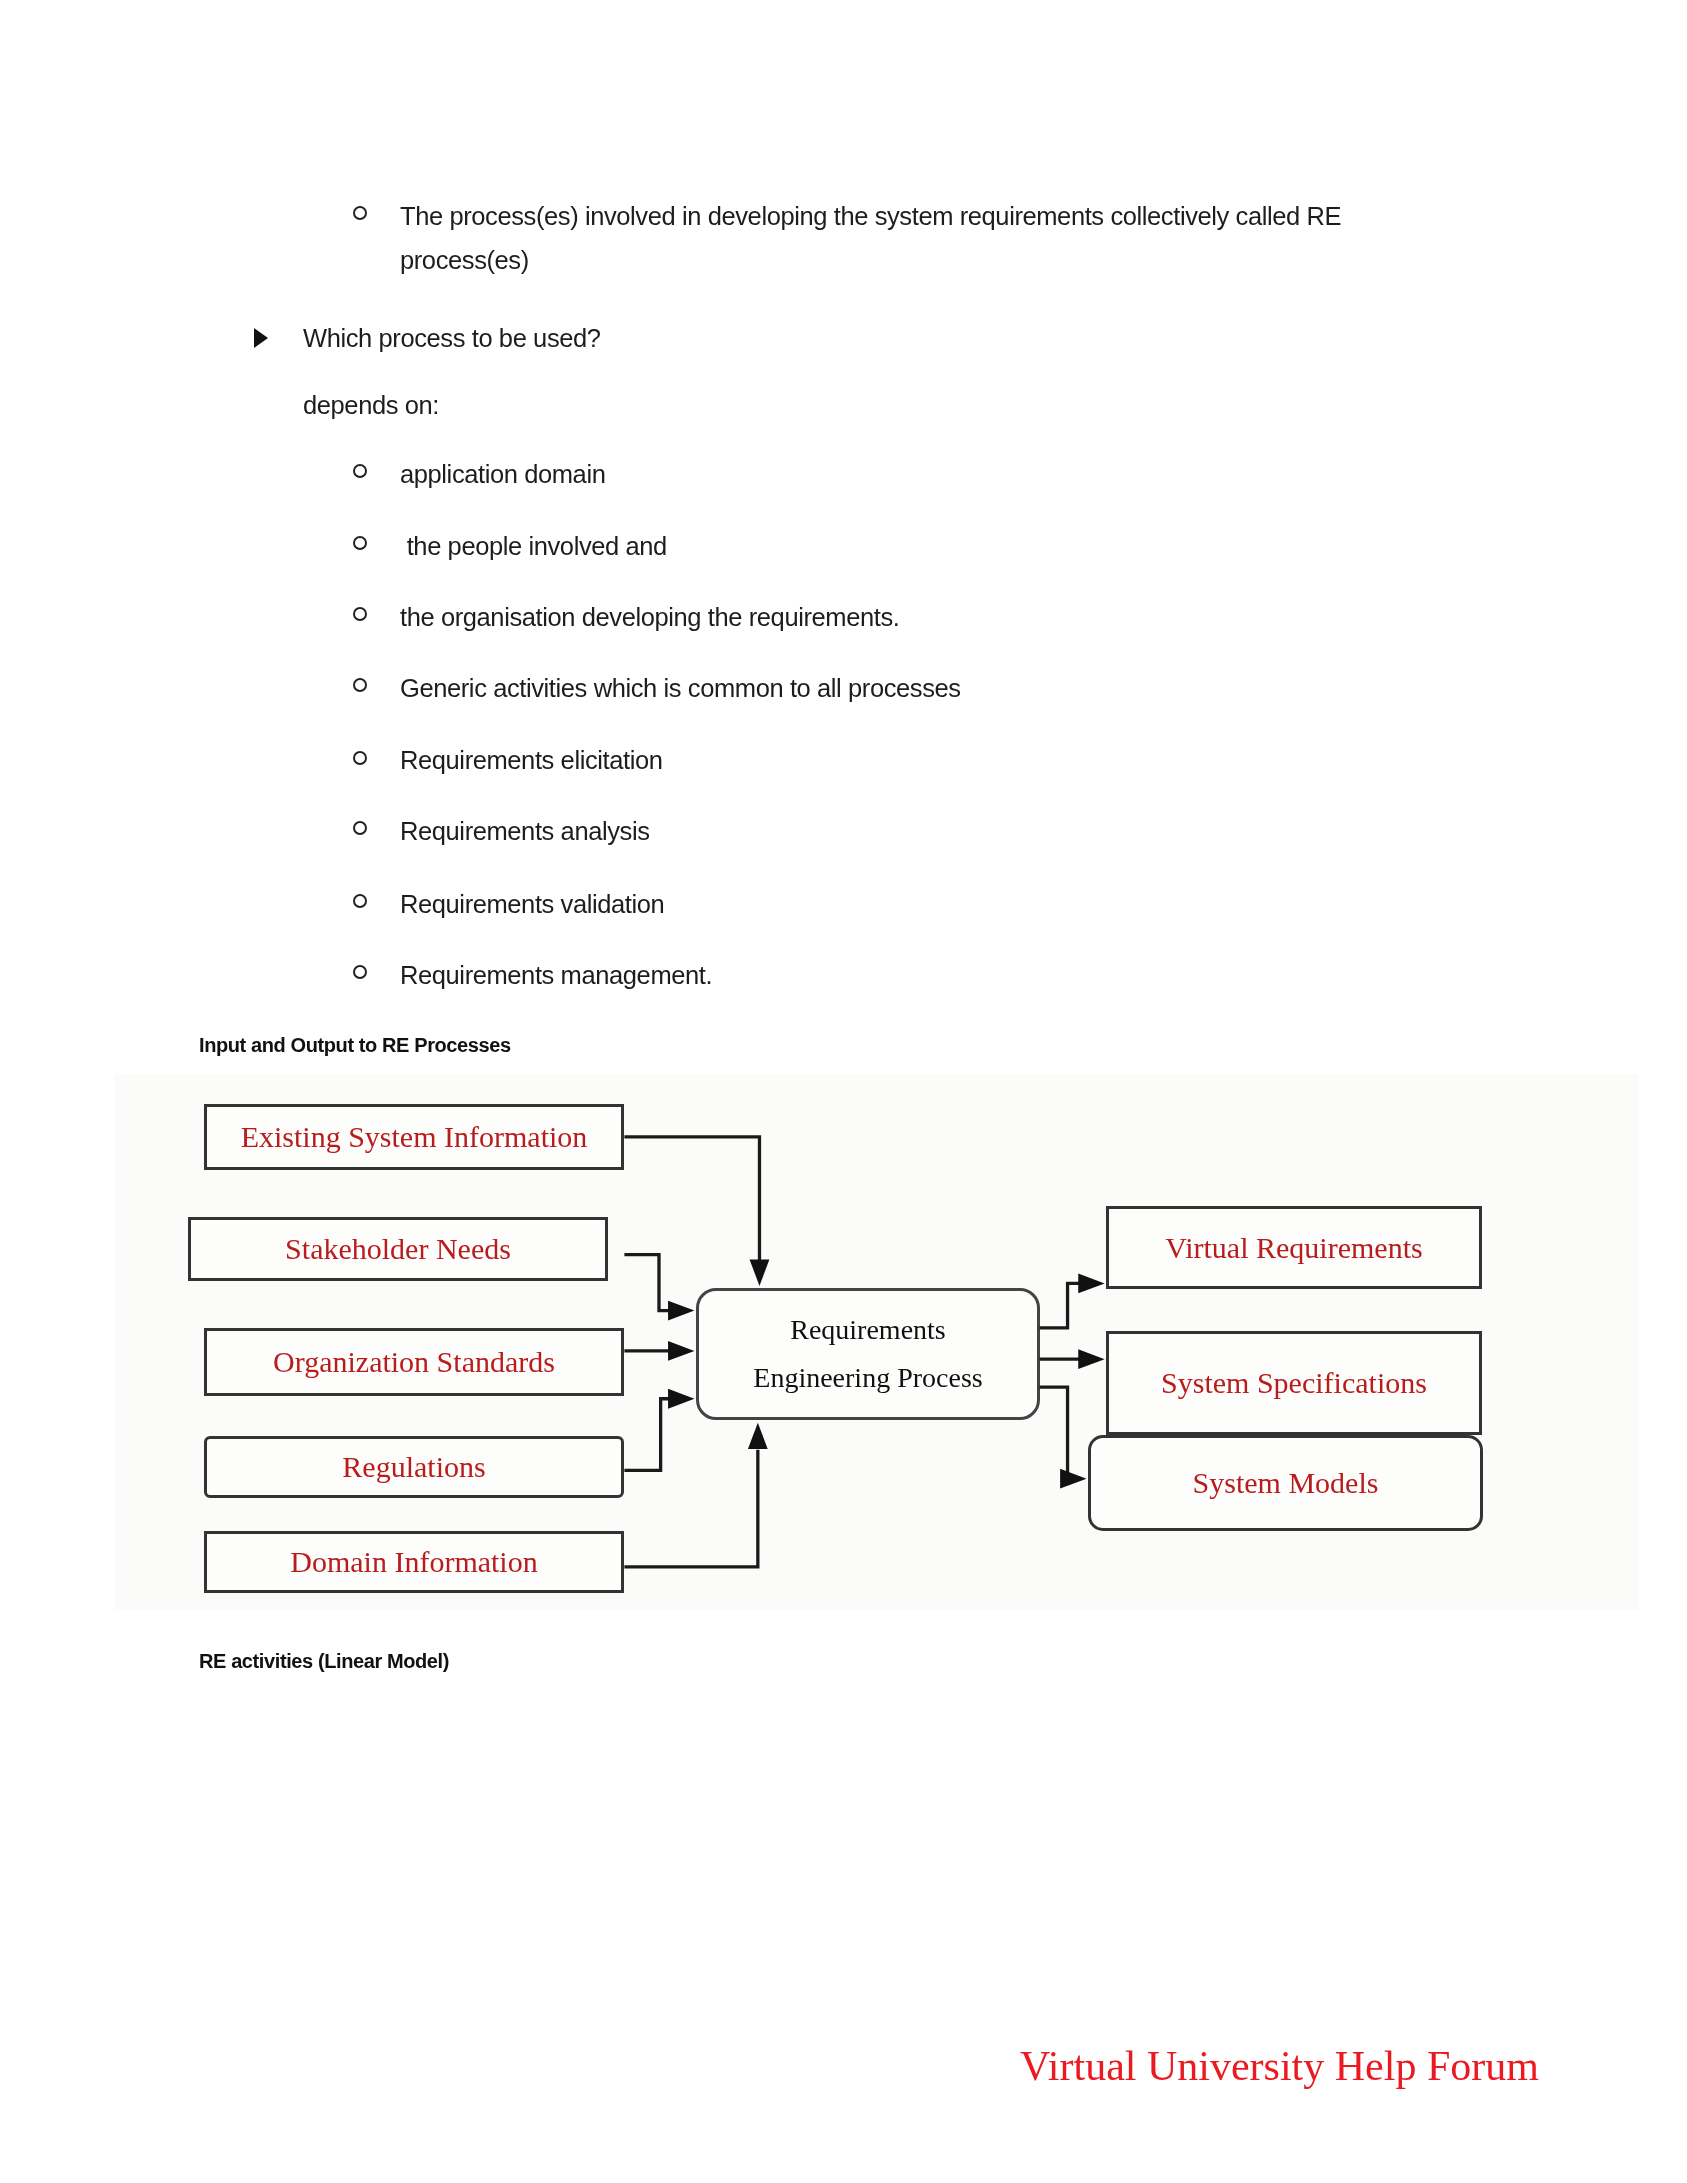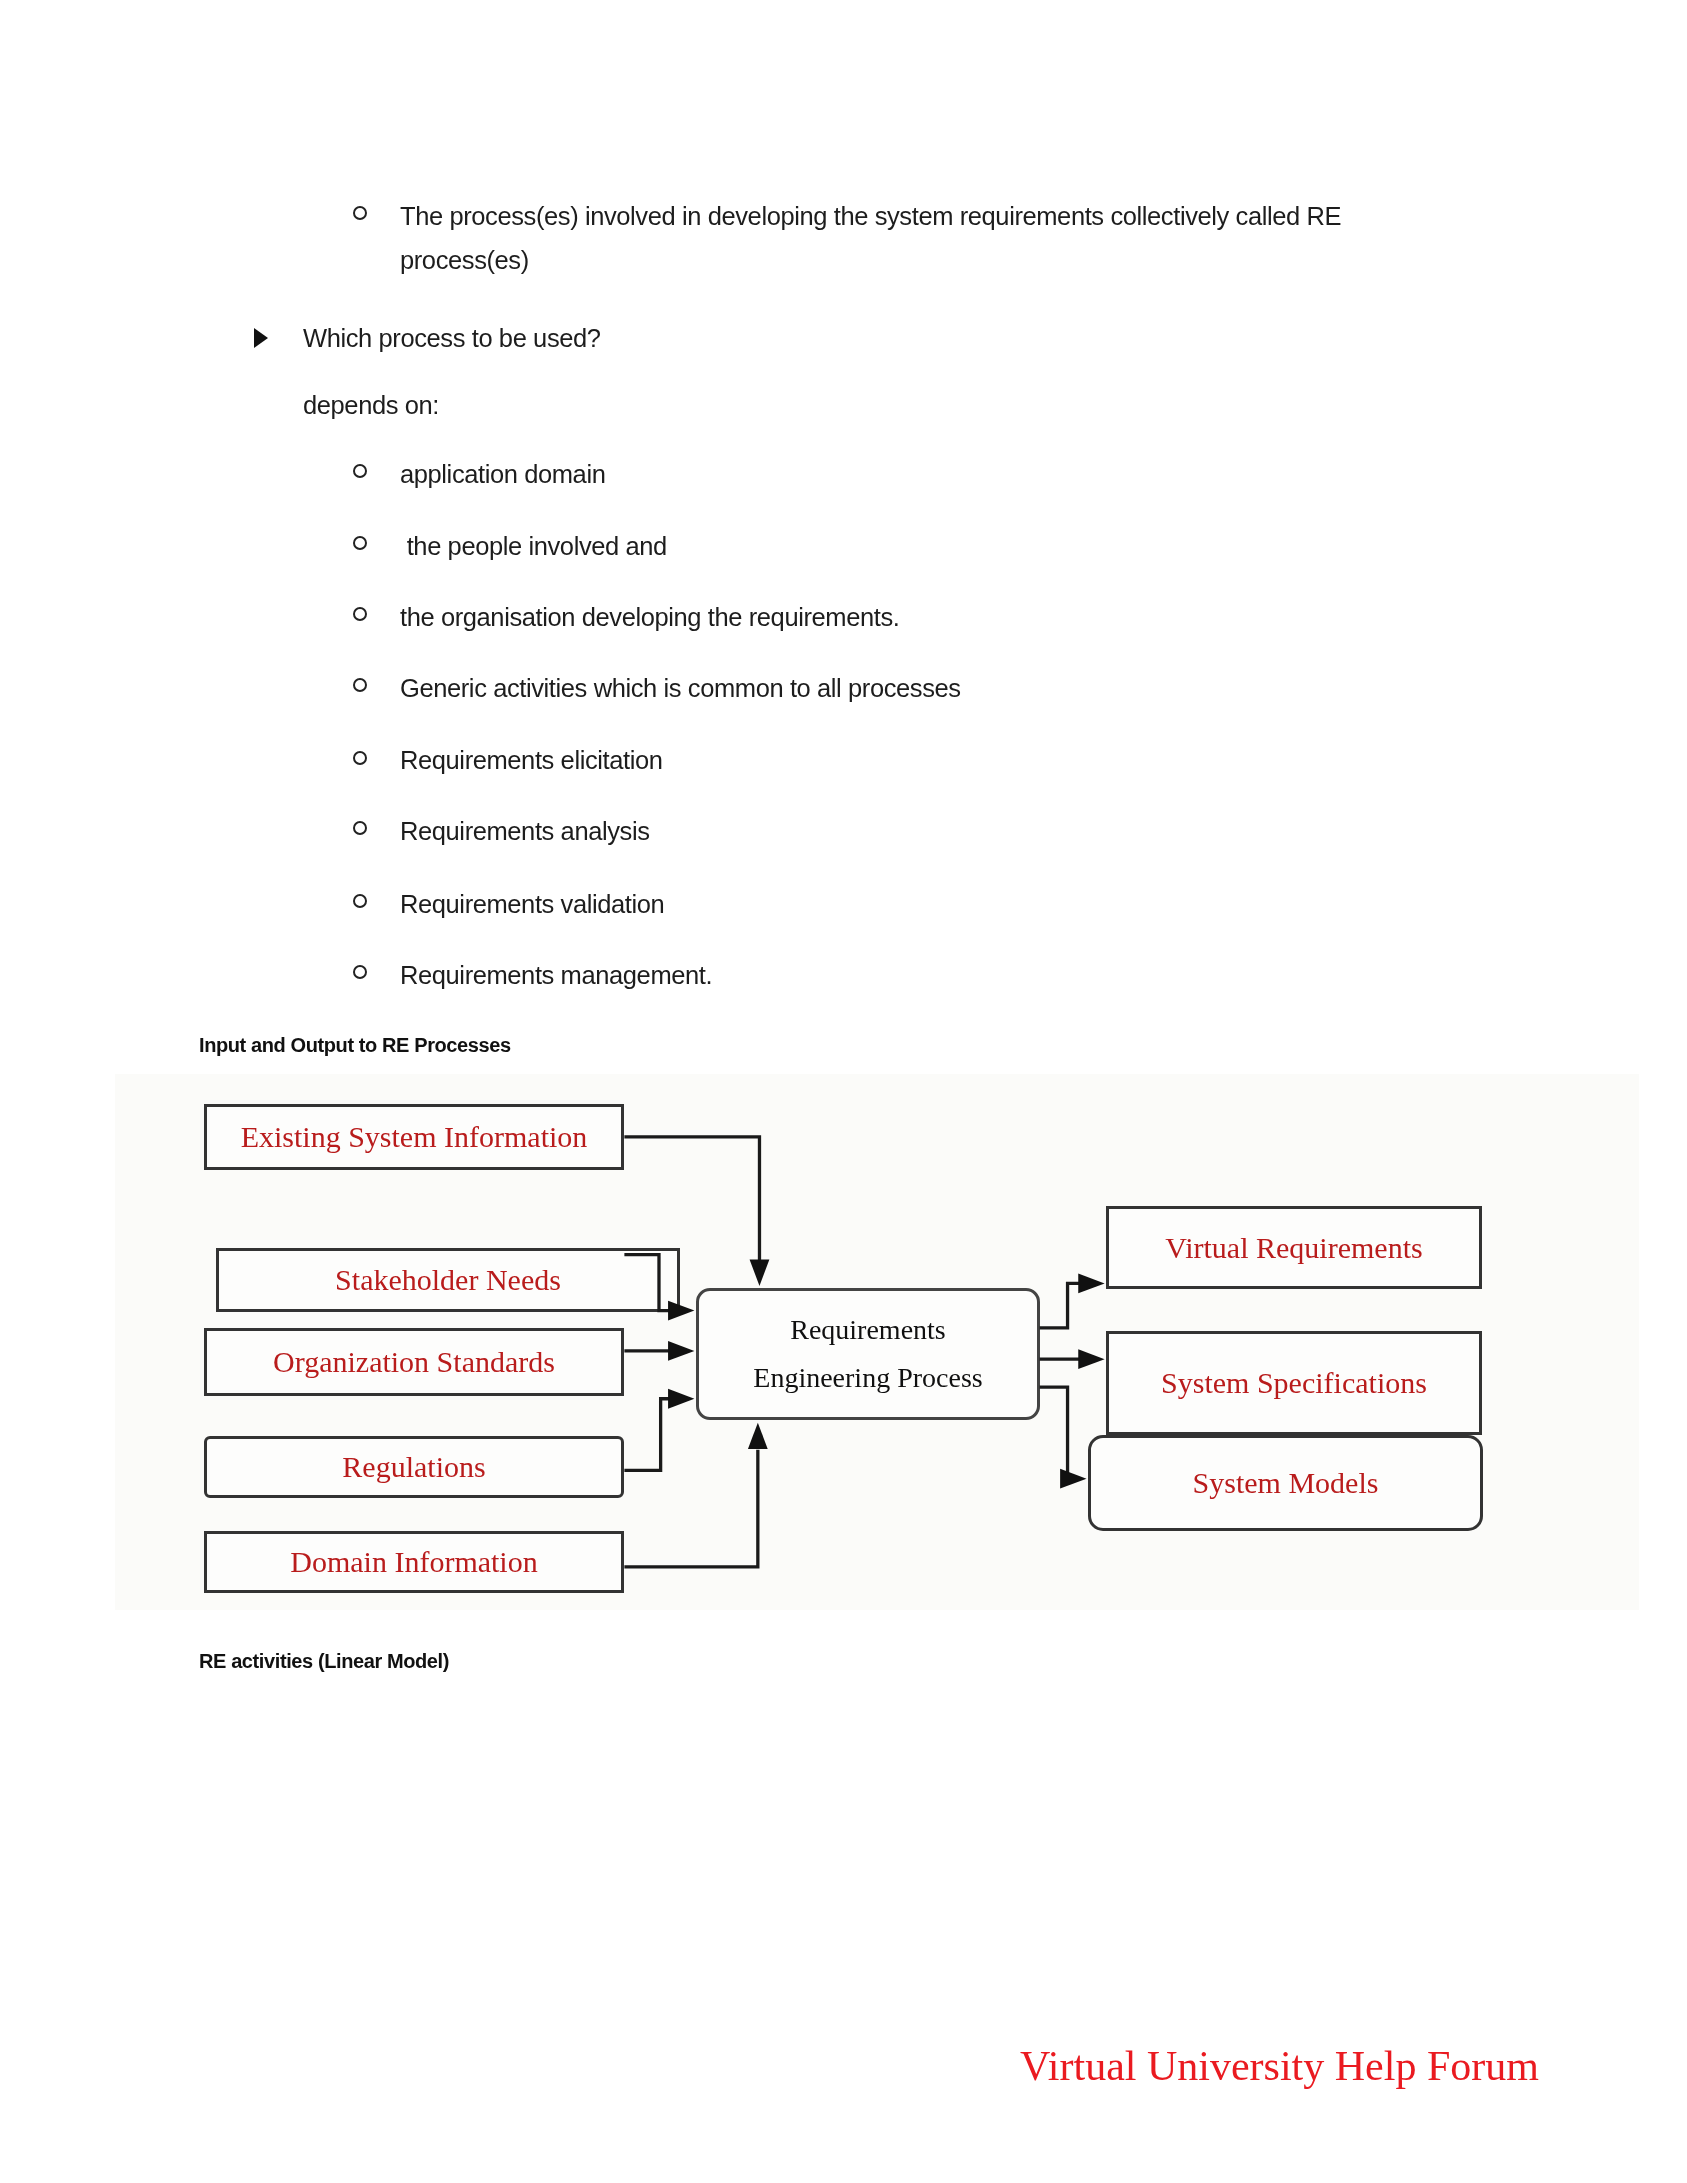--- a/index.html
+++ b/index.html
@@ -14,21 +14,21 @@
     border-radius:50%;background:transparent;}
   .bullet-tri{position:absolute;width:0;height:0;
     border-left:14px solid #111;border-top:10px solid transparent;
     border-bottom:10px solid transparent;}
   .band{position:absolute;left:115px;top:1074px;width:1524px;height:536px;
     background:#fbfbf9;}
   .dbox{position:absolute;box-sizing:border-box;border:3.3px solid #333;
     background:#fdfdfc;display:flex;align-items:center;justify-content:center;
     font-family:"Liberation Serif",serif;font-size:30px;color:#b91c1c;}
   .dbox-center{position:absolute;box-sizing:border-box;border:3.3px solid #444;
-    border-radius:14px;background:#fdfdfc;display:flex;flex-direction:column;
+    border-radius:20px;background:#fdfdfc;display:flex;flex-direction:column;
     align-items:center;justify-content:center;gap:16.5px;
     font-family:"Liberation Serif",serif;font-size:28px;color:#101010;}
   svg.arrows{position:absolute;left:0;top:0;}
   .footer-mark{position:absolute;left:1020px;top:2042px;height:48px;line-height:48px;
     font-family:"Liberation Serif",serif;font-size:42px;color:#ea1a20;white-space:pre;}
 </style>
 </head>
 <body>
 
 <div id="page">
@@ -64,21 +64,21 @@
   <div class="tline" style="left:400px;top:881px;">Requirements validation</div>
 
   <span class="bullet-ring" style="left:353px;top:965px;"></span>
   <div class="tline" style="left:400px;top:952px;">Requirements management.</div>
 
   <div class="tline heading" style="left:199px;top:1022px;">Input and Output to RE Processes</div>
 
   <div class="band"></div>
 
   <div class="dbox" style="left:204px;top:1104px;width:420px;height:66px;">Existing System Information</div>
-  <div class="dbox" style="left:216px;top:1217px;width:464px;height:64px;margin-top:31px;">Stakeholder Needs</div>
+  <div class="dbox" style="left:188px;top:1217px;width:420px;height:64px;">Stakeholder Needs</div>
   <div class="dbox" style="left:204px;top:1328px;width:420px;height:68px;">Organization Standards</div>
   <div class="dbox" style="left:204px;top:1436px;width:420px;height:62px;border-radius:6px;">Regulations</div>
   <div class="dbox" style="left:204px;top:1531px;width:420px;height:62px;">Domain Information</div>
 
   <div class="dbox-center" style="left:696px;top:1288px;width:344px;height:132px;">
     <div>Requirements</div>
     <div>Engineering Process</div>
   </div>
 
   <div class="dbox" style="left:1106px;top:1206px;width:376px;height:83px;">Virtual Requirements</div>

